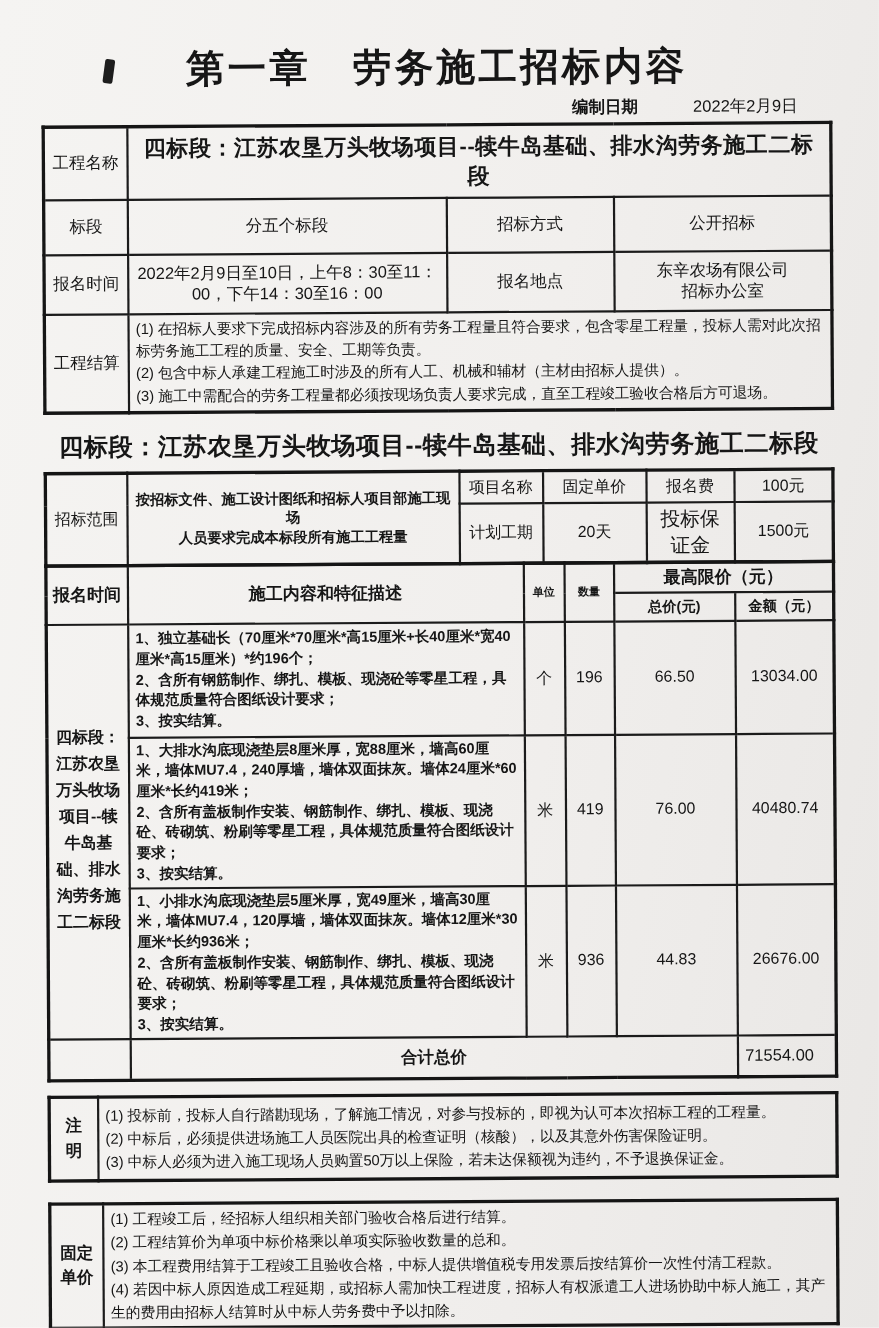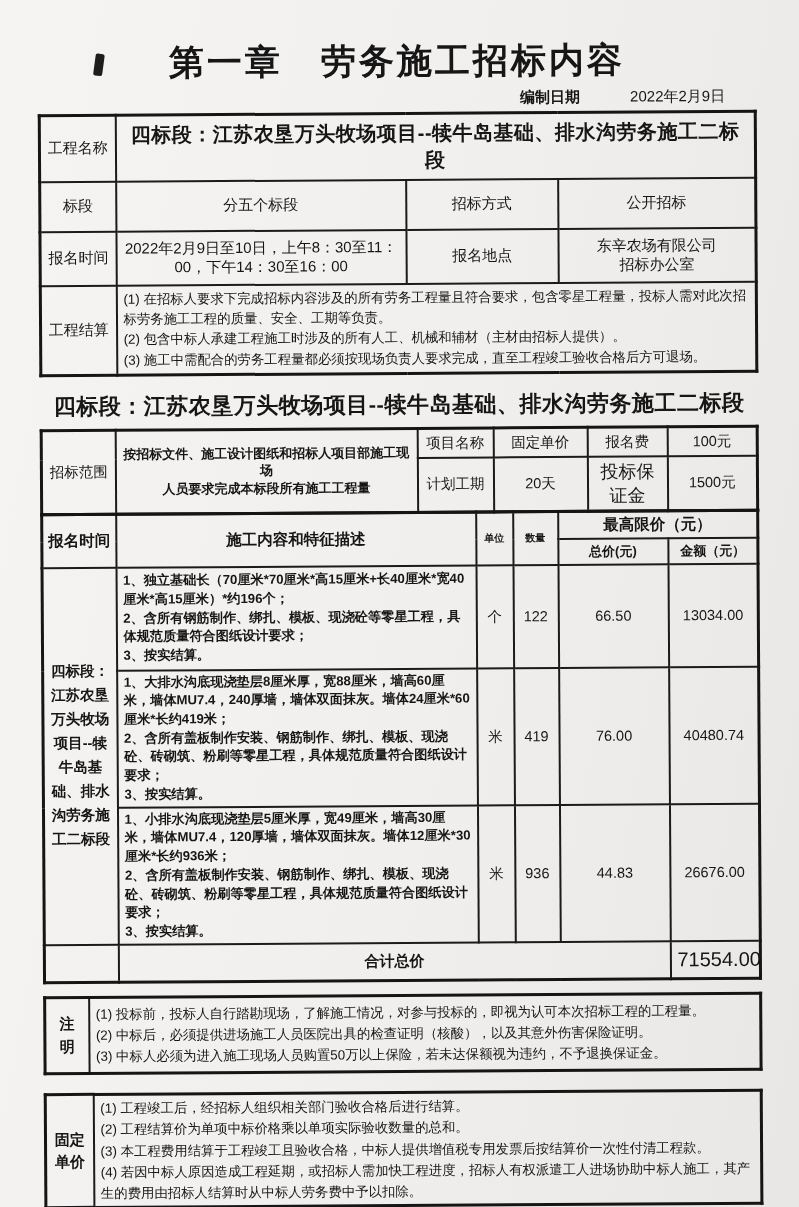--- a/index.html
+++ b/index.html
@@ -46,21 +46,21 @@
   .t2b th{border:2px solid #1b1b1b;font-size:10px;font-weight:bold;padding:2px;}
   .t2b .hdr-big{font-size:15.5px;}
   .t2b .hdr-sub{font-size:13px;}
   .item-desc{
     font-size:13.2px;font-weight:bold;line-height:1.42;text-align:left;
     padding:4px 7px;white-space:pre-line;vertical-align:top;
   }
   .num{font-size:14.5px;text-align:center;}
   .proj-cell{font-size:14.5px;font-weight:bold;text-align:center;line-height:1.65;padding:2px 4px;}
   .total-lbl{font-size:15px;text-align:center;font-weight:600;}
-  .total-val{font-size:20px;text-align:left;}
+  .total-val{font-size:15px;text-align:left;}
   .note-box{margin-top:12px;}
   .note-lbl{font-weight:bold;font-size:15px;text-align:center;padding:2px 2px;line-height:1.5;}
   .note-text{font-size:13.4px;line-height:1.58;text-align:left;padding:7px 10px;}
   .note-text p{margin:0;}
   .settle-box{margin-top:18px;}
 </style>
 </head>
 <body>
 
 <div class="sheet">
@@ -159,21 +159,21 @@
     <tr style="height:26px;">
       <th class="hdr-sub">总价(元)</th>
       <th class="hdr-sub">金额（元）</th>
     </tr>
     <tr style="height:103px;">
       <td class="proj-cell" rowspan="3">四标段：江苏农垦万头牧场项目--犊牛岛基础、排水沟劳务施工二标段</td>
       <td class="item-desc">1、独立基础长（70厘米*70厘米*高15厘米+长40厘米*宽40厘米*高15厘米）*约196个；
 2、含所有钢筋制作、绑扎、模板、现浇砼等零星工程，具体规范质量符合图纸设计要求；
 3、按实结算。</td>
       <td class="num">个</td>
-      <td class="num">122</td>
+      <td class="num">196</td>
       <td class="num">66.50</td>
       <td class="num">13034.00</td>
     </tr>
     <tr style="height:120px;">
       <td class="item-desc">1、大排水沟底现浇垫层8厘米厚，宽88厘米，墙高60厘米，墙体MU7.4，240厚墙，墙体双面抹灰。墙体24厘米*60厘米*长约419米；
 2、含所有盖板制作安装、钢筋制作、绑扎、模板、现浇砼、砖砌筑、粉刷等零星工程，具体规范质量符合图纸设计要求；
 3、按实结算。</td>
       <td class="num">米</td>
       <td class="num">419</td>
       <td class="num">76.00</td>

